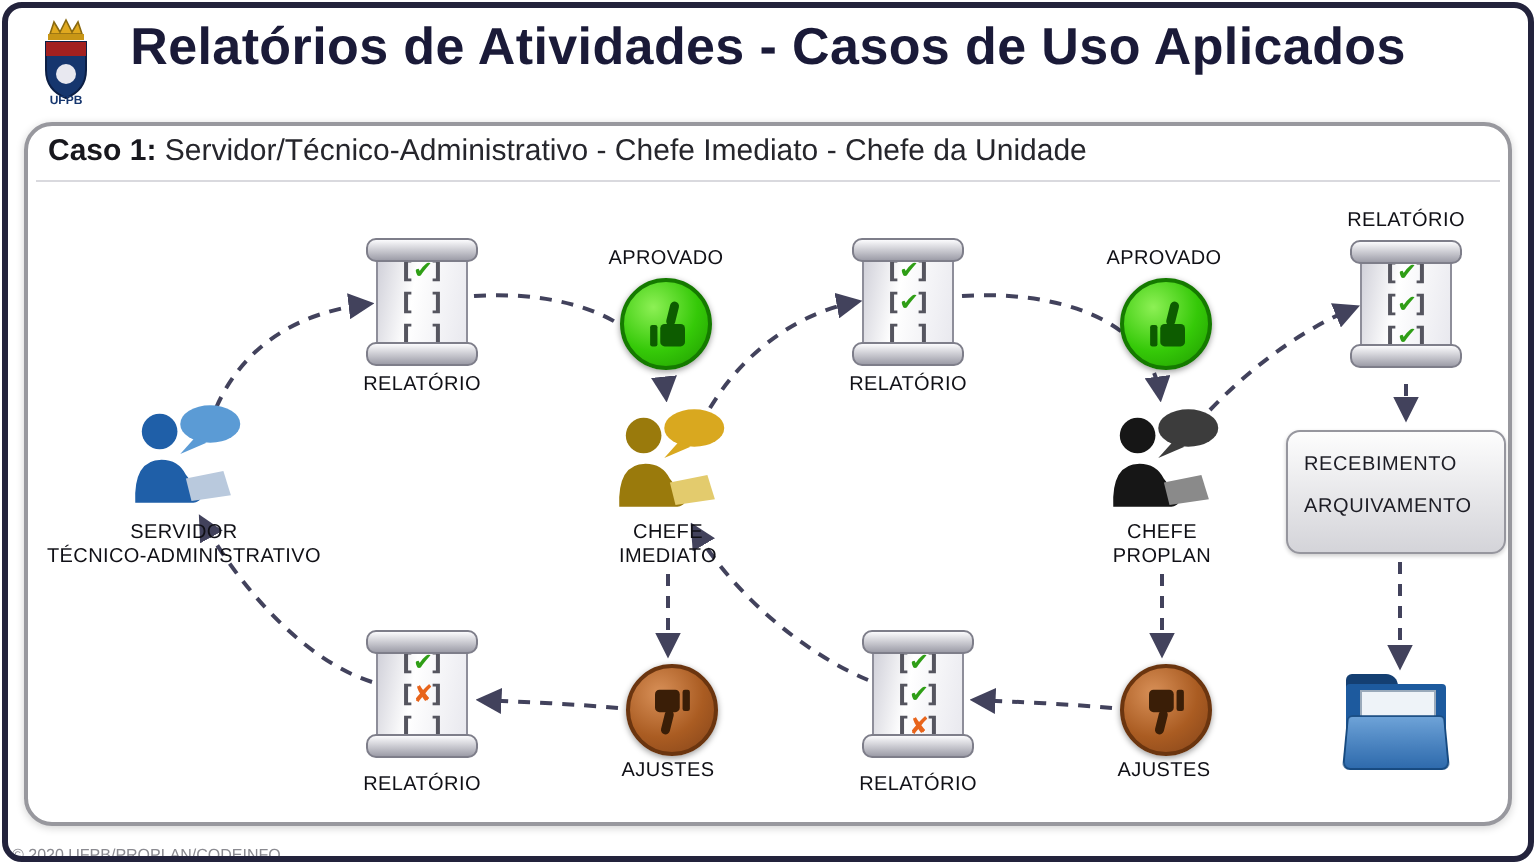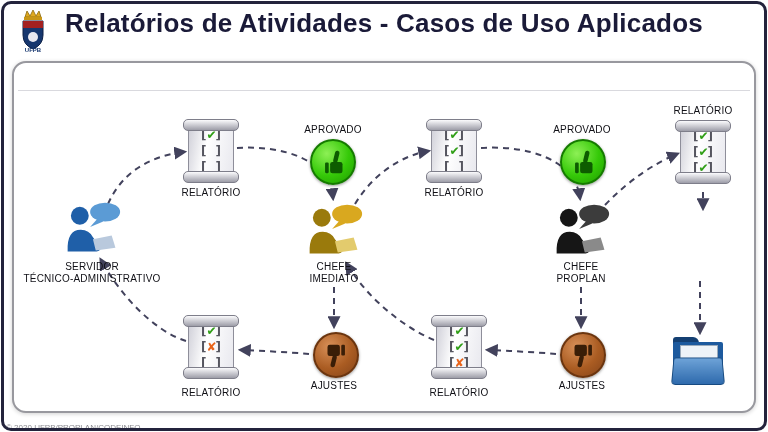--- a/index.html
+++ b/index.html
@@ -79,20 +79,24 @@
     <path d="M8 8 L10 2 L13 7 L16 1 L19 7 L22 2 L24 8 Z" fill="#e0a91f" stroke="#8a6a10" stroke-width="0.8"></path>
     <rect x="7" y="8" width="18" height="3" fill="#c89616"></rect>
     <path d="M6 12 h20 v14 q0 10 -10 14 q-10 -4 -10 -14 z" fill="#16366e" stroke="#0c1f45"></path>
     <path d="M6 12 h20 v7 h-20 z" fill="#a32020"></path>
     <circle cx="16" cy="28" r="5" fill="#e8e8f0"></circle>
     <text x="16" y="43" font-size="6" text-anchor="middle" fill="#16366e" font-weight="bold">UFPB</text>
   </svg>
   <h1 class="hdr-title">Relatórios de Atividades - Casos de Uso Aplicados</h1>
 
   <section class="case-box"></section>
+  <div class="case-title">
+    <b>Caso 1:</b>
+    <span>Servidor/Técnico-Administrativo - Chefe Imediato - Chefe da Unidade</span>
+  </div>
   <div class="case-divider"></div>
 
   <svg class="flows" width="768" height="432" viewBox="0 0 768 432">
     <defs>
       <marker id="ah" viewBox="0 0 10 10" refX="7.5" refY="5" markerWidth="6.5" markerHeight="6.5" orient="auto-start-reverse">
         <path d="M0 0 L10 5 L0 10 Z" fill="#42425c"></path>
       </marker>
     </defs>
     <path class="flow" d="M104 200 C 118 168 146 152 180 148"></path>
     <path class="flow" d="M233 144 C 278 141 325 155 329 194"></path>
@@ -157,20 +161,24 @@
   <div class="scroll" style="left:676px;top:116px">
     <div class="sbody">
       <div class="chk"><span class="br">[</span><span class="mark ok">✔</span><span class="br">]</span></div>
       <div class="chk"><span class="br">[</span><span class="mark ok">✔</span><span class="br">]</span></div>
       <div class="chk"><span class="br">[</span><span class="mark ok">✔</span><span class="br">]</span></div>
     </div>
     <div class="roll rt"></div>
     <div class="roll rb"></div>
   </div>
 
+  <div class="arch">
+    <div>RECEBIMENTO</div>
+    <div>ARQUIVAMENTO</div>
+  </div>
   <div class="folder">
     <div class="f-tab"></div>
     <div class="f-back"></div>
     <div class="f-paper"></div>
     <div class="f-front"></div>
   </div>
 
   <div class="actor" style="left:58px;top:196px">
     <svg class="servidor" viewBox="0 0 64 56">
       <ellipse class="bub" cx="46" cy="12" rx="16" ry="10"></ellipse>

